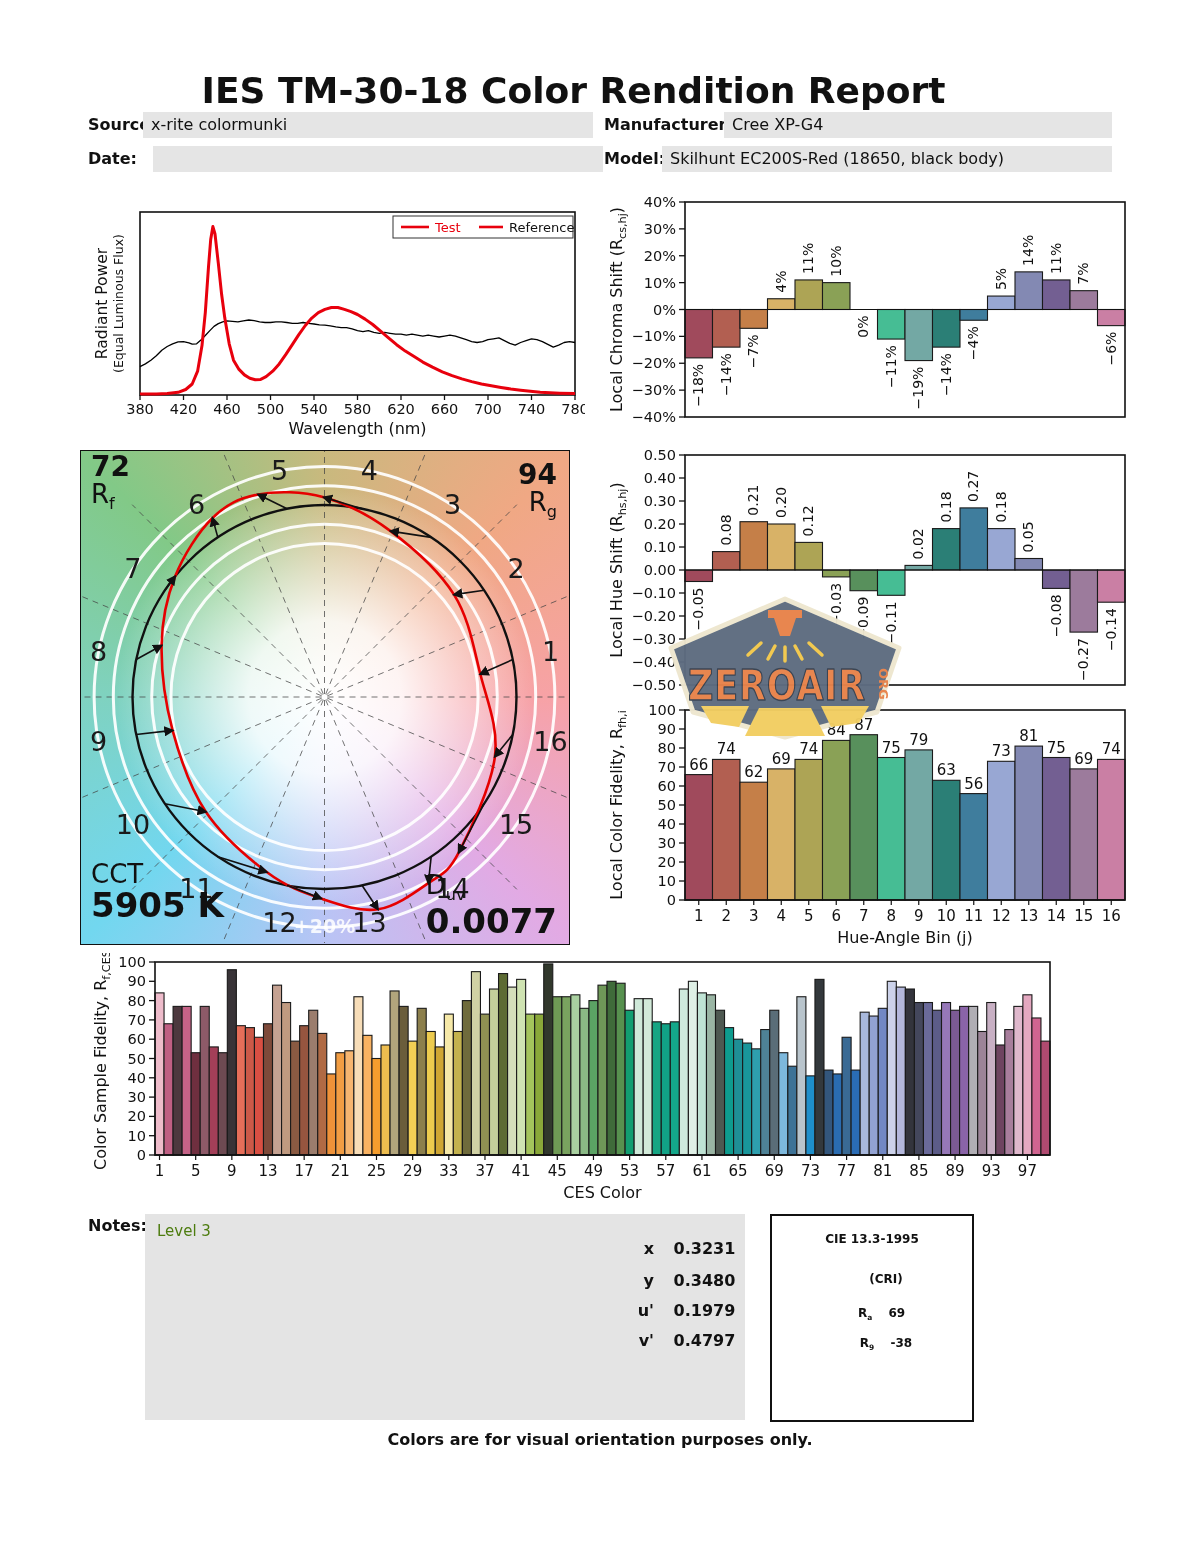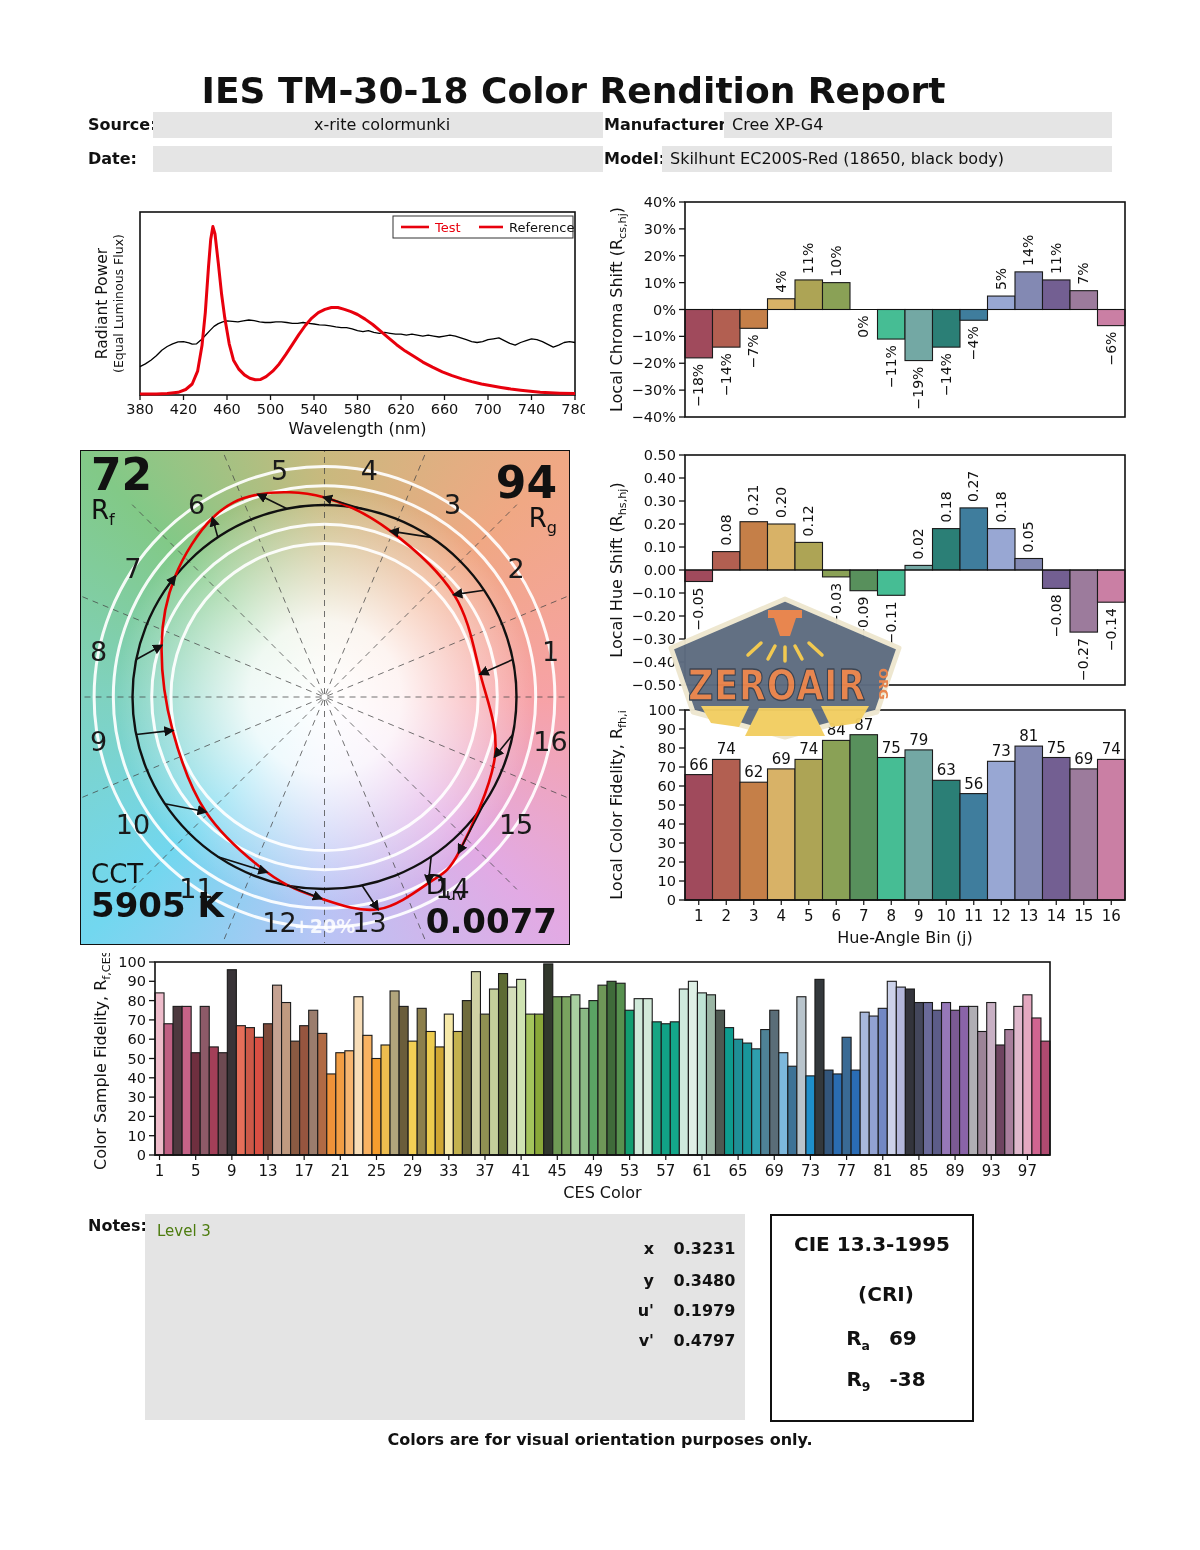--- a/index.html
+++ b/index.html
@@ -14,41 +14,41 @@
        background:
          radial-gradient(circle at 50% 50%, rgba(255,255,255,1) 0%, rgba(255,255,255,.88) 22%, rgba(255,255,255,0) 60%),
          conic-gradient(from 0deg,
            #c9b97e 0deg, #f0a884 45deg, #f7a2a6 90deg, #e2aae4 135deg,
            #b9c4f5 180deg, #72d7ef 225deg, #7fd2c0 270deg, #82c987 315deg, #c9b97e 360deg);}
   .cvg svg{position:absolute;left:0;top:0;}
   .cvg-tl{left:10px;top:2px;}
   .cvg-tr{right:12px;top:10px;text-align:right;}
   .cvg-bl{left:10px;bottom:20px;}
   .cvg-br{right:12px;bottom:4px;text-align:left;}
-  .big{font-size:44px;font-weight:bold;line-height:1.0;}
+  .big{font-size:28px;font-weight:bold;line-height:1.0;}
   .rsub{font-size:26px;line-height:1.0;}
   .medlbl{font-size:26px;line-height:1.05;}
   .bigval{font-size:34px;font-weight:bold;line-height:1.05;}
   .graypanel{background:#e4e4e4;}
   .notes-lbl{font-size:16px;font-weight:bold;}
   .notes-content{font-size:15px;padding:8px 0 0 12px;color:#4d7c0f;}
   .chrow{font-size:16px;font-weight:bold;}
-  .ciebox{border:2px solid #111;background:#fff;text-align:center;font-weight:bold;font-size:20px;}
+  .ciebox{border:2px solid #111;background:#fff;text-align:center;font-weight:bold;font-size:12px;}
   .footer{left:0;top:1430px;width:1200px;text-align:center;font-size:16px;font-weight:bold;}
   .wm{position:absolute;left:663px;top:596px;width:244px;height:144px;z-index:6;opacity:.97;}
 </style>
 </head>
 <body>
 
 <div class="page">
 
   <div class="abs title">IES TM-30-18 Color Rendition Report</div>
 
   <div class="abs hlabel" style="left:88px;top:115px;">Source:</div>
-  <div class="abs hbox" style="left:153px;top:112px;width:442px;text-align:center;">x-rite colormunki</div>
+  <div class="abs hbox" style="left:143px;top:112px;width:442px;">x-rite colormunki</div>
   <div class="abs hlabel" style="left:604px;top:115px;">Manufacturer:</div>
   <div class="abs hbox" style="left:724px;top:112px;width:380px;">Cree XP-G4</div>
   <div class="abs hlabel" style="left:88px;top:149px;">Date:</div>
   <div class="abs hbox" style="left:153px;top:146px;width:442px;"></div>
   <div class="abs hlabel" style="left:604px;top:149px;">Model:</div>
   <div class="abs hbox" style="left:662px;top:146px;width:442px;">Skilhunt EC200S-Red (18650, black body)</div>
 
   <div class="abs" style="left:95px;top:190px;">
     <svg id="svg-spd" width="490" height="255">
         <rect x="45" y="22" width="435" height="183" fill="none" stroke="#111" stroke-width="1.6"></rect>

